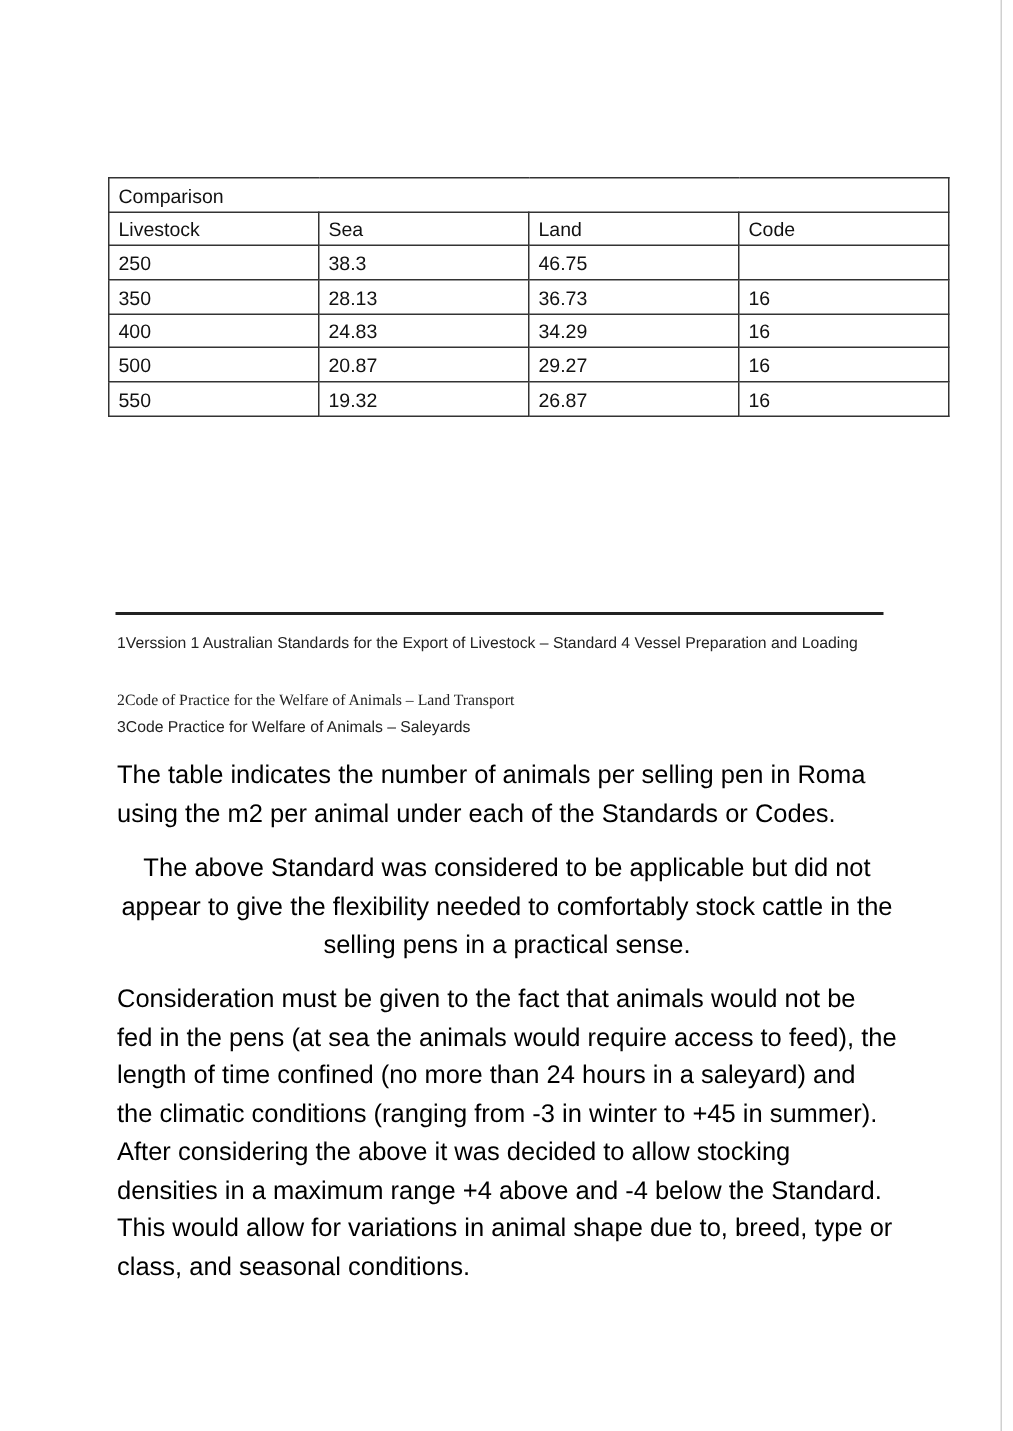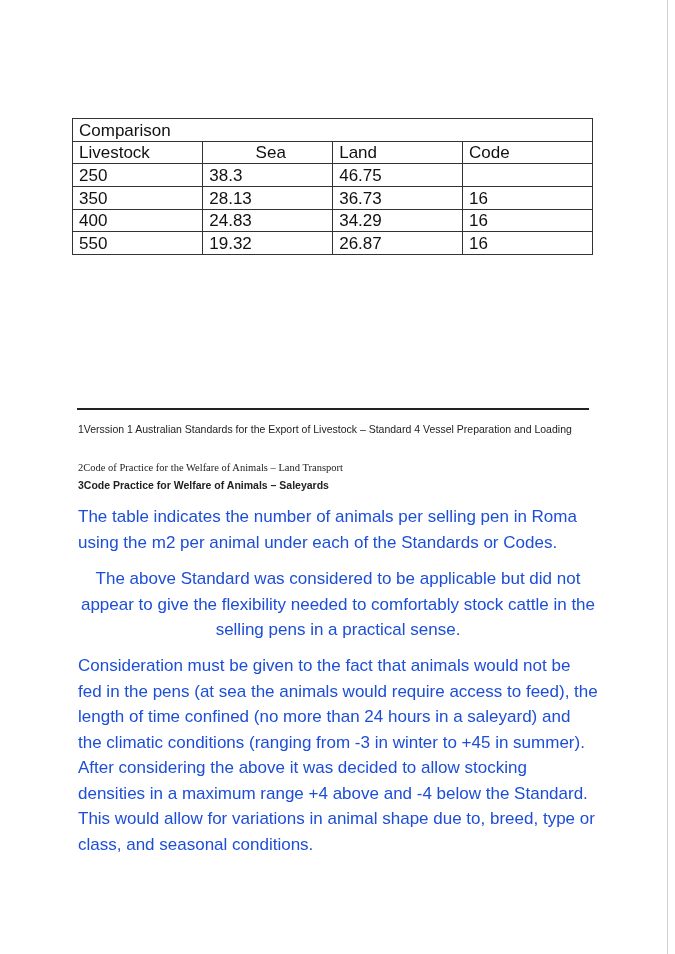--- a/index.html
+++ b/index.html
@@ -1,29 +1,29 @@
 <!DOCTYPE html>
 <html><head>
 <meta charset="utf-8">
 <style>
   html, body { margin:0; padding:0; background:#ffffff; }
   body { width:675px; height:954px; position:relative; overflow:hidden;
          font-family:"Liberation Sans", "DejaVu Sans", sans-serif; color:#111; }
   .edge-line { position:absolute; left:667px; top:0; width:1px; height:954px; background:#d0d0d0; }
-  table.cmp { position:absolute; left:72px; top:118px; border-collapse:collapse; width:521px;
-              font-size:17px; }
+  table.cmp { position:absolute; left:72px; top:118px; border-collapse:collapse; width:561px;
+              font-size:13px; }
   table.cmp td { border:1px solid #333; padding:0 0 0 6px; height:21.7px; line-height:21px;
                  vertical-align:bottom; }
   table.cmp td.c0 { width:124px;margin-top:16px; }
-  table.cmp td.c1 { width:124px;text-align:center; }
+  table.cmp td.c1 { width:124px; }
   table.cmp td.c2 { width:124px; }
   table.cmp td.c3 { width:124px; }
   .rule { position:absolute; left:77px; top:408px; width:512px; height:2px; background:#222; }
   .fn { position:absolute; left:78px; font-size:10.5px; color:#222; white-space:nowrap; }
-  .para { position:absolute; left:78px; width:520px; font-size:17px; line-height:25.5px; color:#1d4ed8; margin:0; }
+  .para { position:absolute; left:78px; width:520px; font-size:17px; line-height:25.5px; color:#000000; margin:0; }
 </style>
 </head>
 <body>
 
 <div class="edge-line"></div>
 
 <table class="cmp">
   <tbody>
       <tr>
     <td colspan="4">Comparison</td>
@@ -46,29 +46,35 @@
     <td>36.73</td>
     <td>16</td>
   </tr>
   <tr>
     <td>400</td>
     <td>24.83</td>
     <td>34.29</td>
     <td>16</td>
   </tr>
   <tr>
+    <td>500</td>
+    <td>20.87</td>
+    <td>29.27</td>
+    <td>16</td>
+  </tr>
+  <tr>
     <td>550</td>
     <td>19.32</td>
     <td>26.87</td>
     <td>16</td>
   </tr>
 </tbody>
   </table>
 
 <div class="rule"></div>
 
 <div class="fn" style="top:423px;text-align:right;">1Verssion 1 Australian Standards for the Export of Livestock  – Standard 4 Vessel Preparation and Loading</div>
 <div class="fn" style="top:462px;font-family:Liberation Serif, serif;">2Code of Practice for the Welfare of Animals – Land Transport</div>
-<div class="fn" style="top:479px;font-weight:bold;">3Code Practice for Welfare of Animals – Saleyards</div>
+<div class="fn" style="top:479px;">3Code Practice for Welfare of Animals – Saleyards</div>
 
 <p class="para" style="top:504px;">The table indicates the number of animals per selling pen in Roma using the m2 per animal under each of the Standards or Codes.</p>
 <p class="para" style="top:566px;text-align:center;">The above Standard was considered to be applicable but did not appear to give the flexibility needed to comfortably stock cattle in the selling pens in a practical sense.</p>
 <p class="para" style="top:653px;">Consideration must be given to the fact that animals would not be fed in the pens (at sea the animals would require access to feed), the length of time confined (no more than 24 hours in a saleyard) and the climatic conditions (ranging from -3 in winter to +45 in summer). After considering the above it was decided to allow stocking densities in a maximum range +4 above and -4 below the Standard. This would allow for variations in animal shape due to, breed, type or class, and seasonal conditions.</p>
 
 </body></html>

